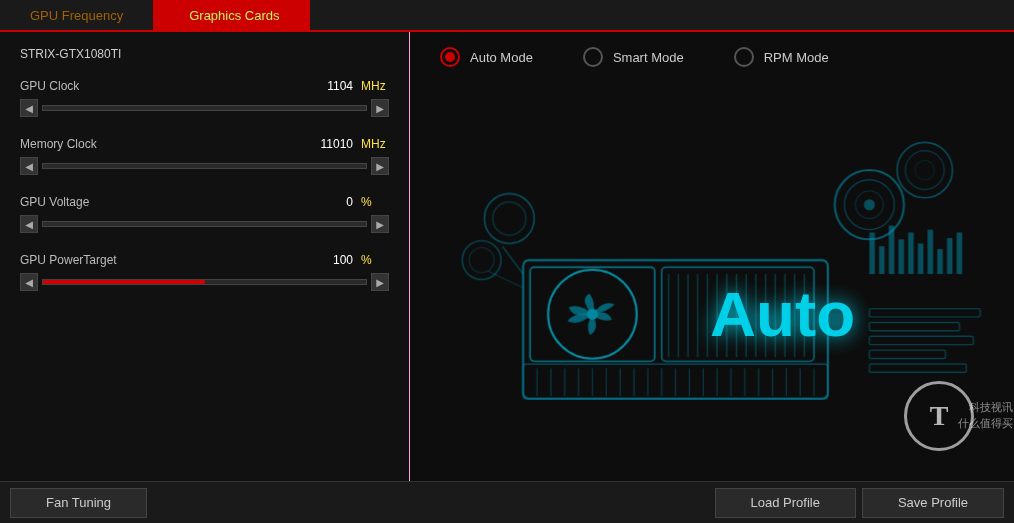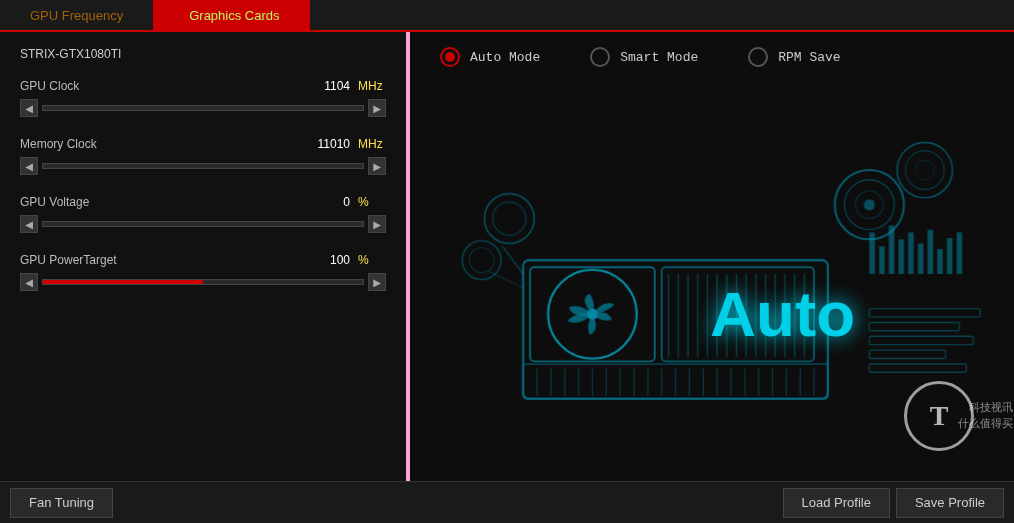--- a/index.html
+++ b/index.html
@@ -39,21 +39,21 @@
 
     
     .main-content {
       display: flex;
       height: calc(523px - 32px - 42px);
     }
 
     
     .left-panel {
       width: 410px;
-      border-right: 4px solid #f9a8d4;
+      border-right: 1px solid #f9a8d4;
       padding: 10px 0;
       flex-shrink: 0;
     }
     .device-name {
       color: #ccc;
       font-size: 12px;
       padding: 5px 20px 10px 20px;
     }
 
     .slider-group {
@@ -131,21 +131,20 @@
       display: flex;
       align-items: center;
       gap: 50px;
       margin-bottom: 10px;
     }
     .mode-option {
       display: flex;
       align-items: center;
       gap: 10px;
       cursor: pointer;
-      font-family: Liberation Mono, monospace;
     }
     .radio-circle {
       width: 20px;
       height: 20px;
       border-radius: 50%;
       border: 2px solid #555;
       display: flex;
       align-items: center;
       justify-content: center;
       flex-shrink: 0;
@@ -198,21 +197,21 @@
       height: 42px;
       background: #1a1a1a;
       border-top: 1px solid #333;
       display: flex;
       align-items: center;
       padding: 0 10px;
       gap: 0;
     }
     .bottom-btn {
       height: 30px;
-      padding: 0 18px;
+      padding: 0 35px;
       background: #2a2a2a;
       border: 1px solid #444;
       color: #ccc;
       font-size: 13px;
       cursor: pointer;
       display: flex;
       align-items: center;
       justify-content: center;
     }
     .bottom-spacer {
@@ -322,21 +321,21 @@
           <div class="radio-inner"></div>
         </div>
         <span class="mode-label">Auto Mode</span>
       </div>
       <div class="mode-option">
         <div class="radio-circle"></div>
         <span class="mode-label">Smart Mode</span>
       </div>
       <div class="mode-option">
         <div class="radio-circle"></div>
-        <span class="mode-label">RPM Save</span>
+        <span class="mode-label">RPM Mode</span>
       </div>
     </div>
 
     <div class="gpu-visual">
       <svg class="schematic-svg" viewBox="0 0 400 260" xmlns="http://www.w3.org/2000/svg">
 
         <g opacity="0.85">
 
           <rect x="60" y="120" width="220" height="100" rx="4" fill="none" stroke="#00aacc" stroke-width="1.5" opacity="0.7"></rect>
 

